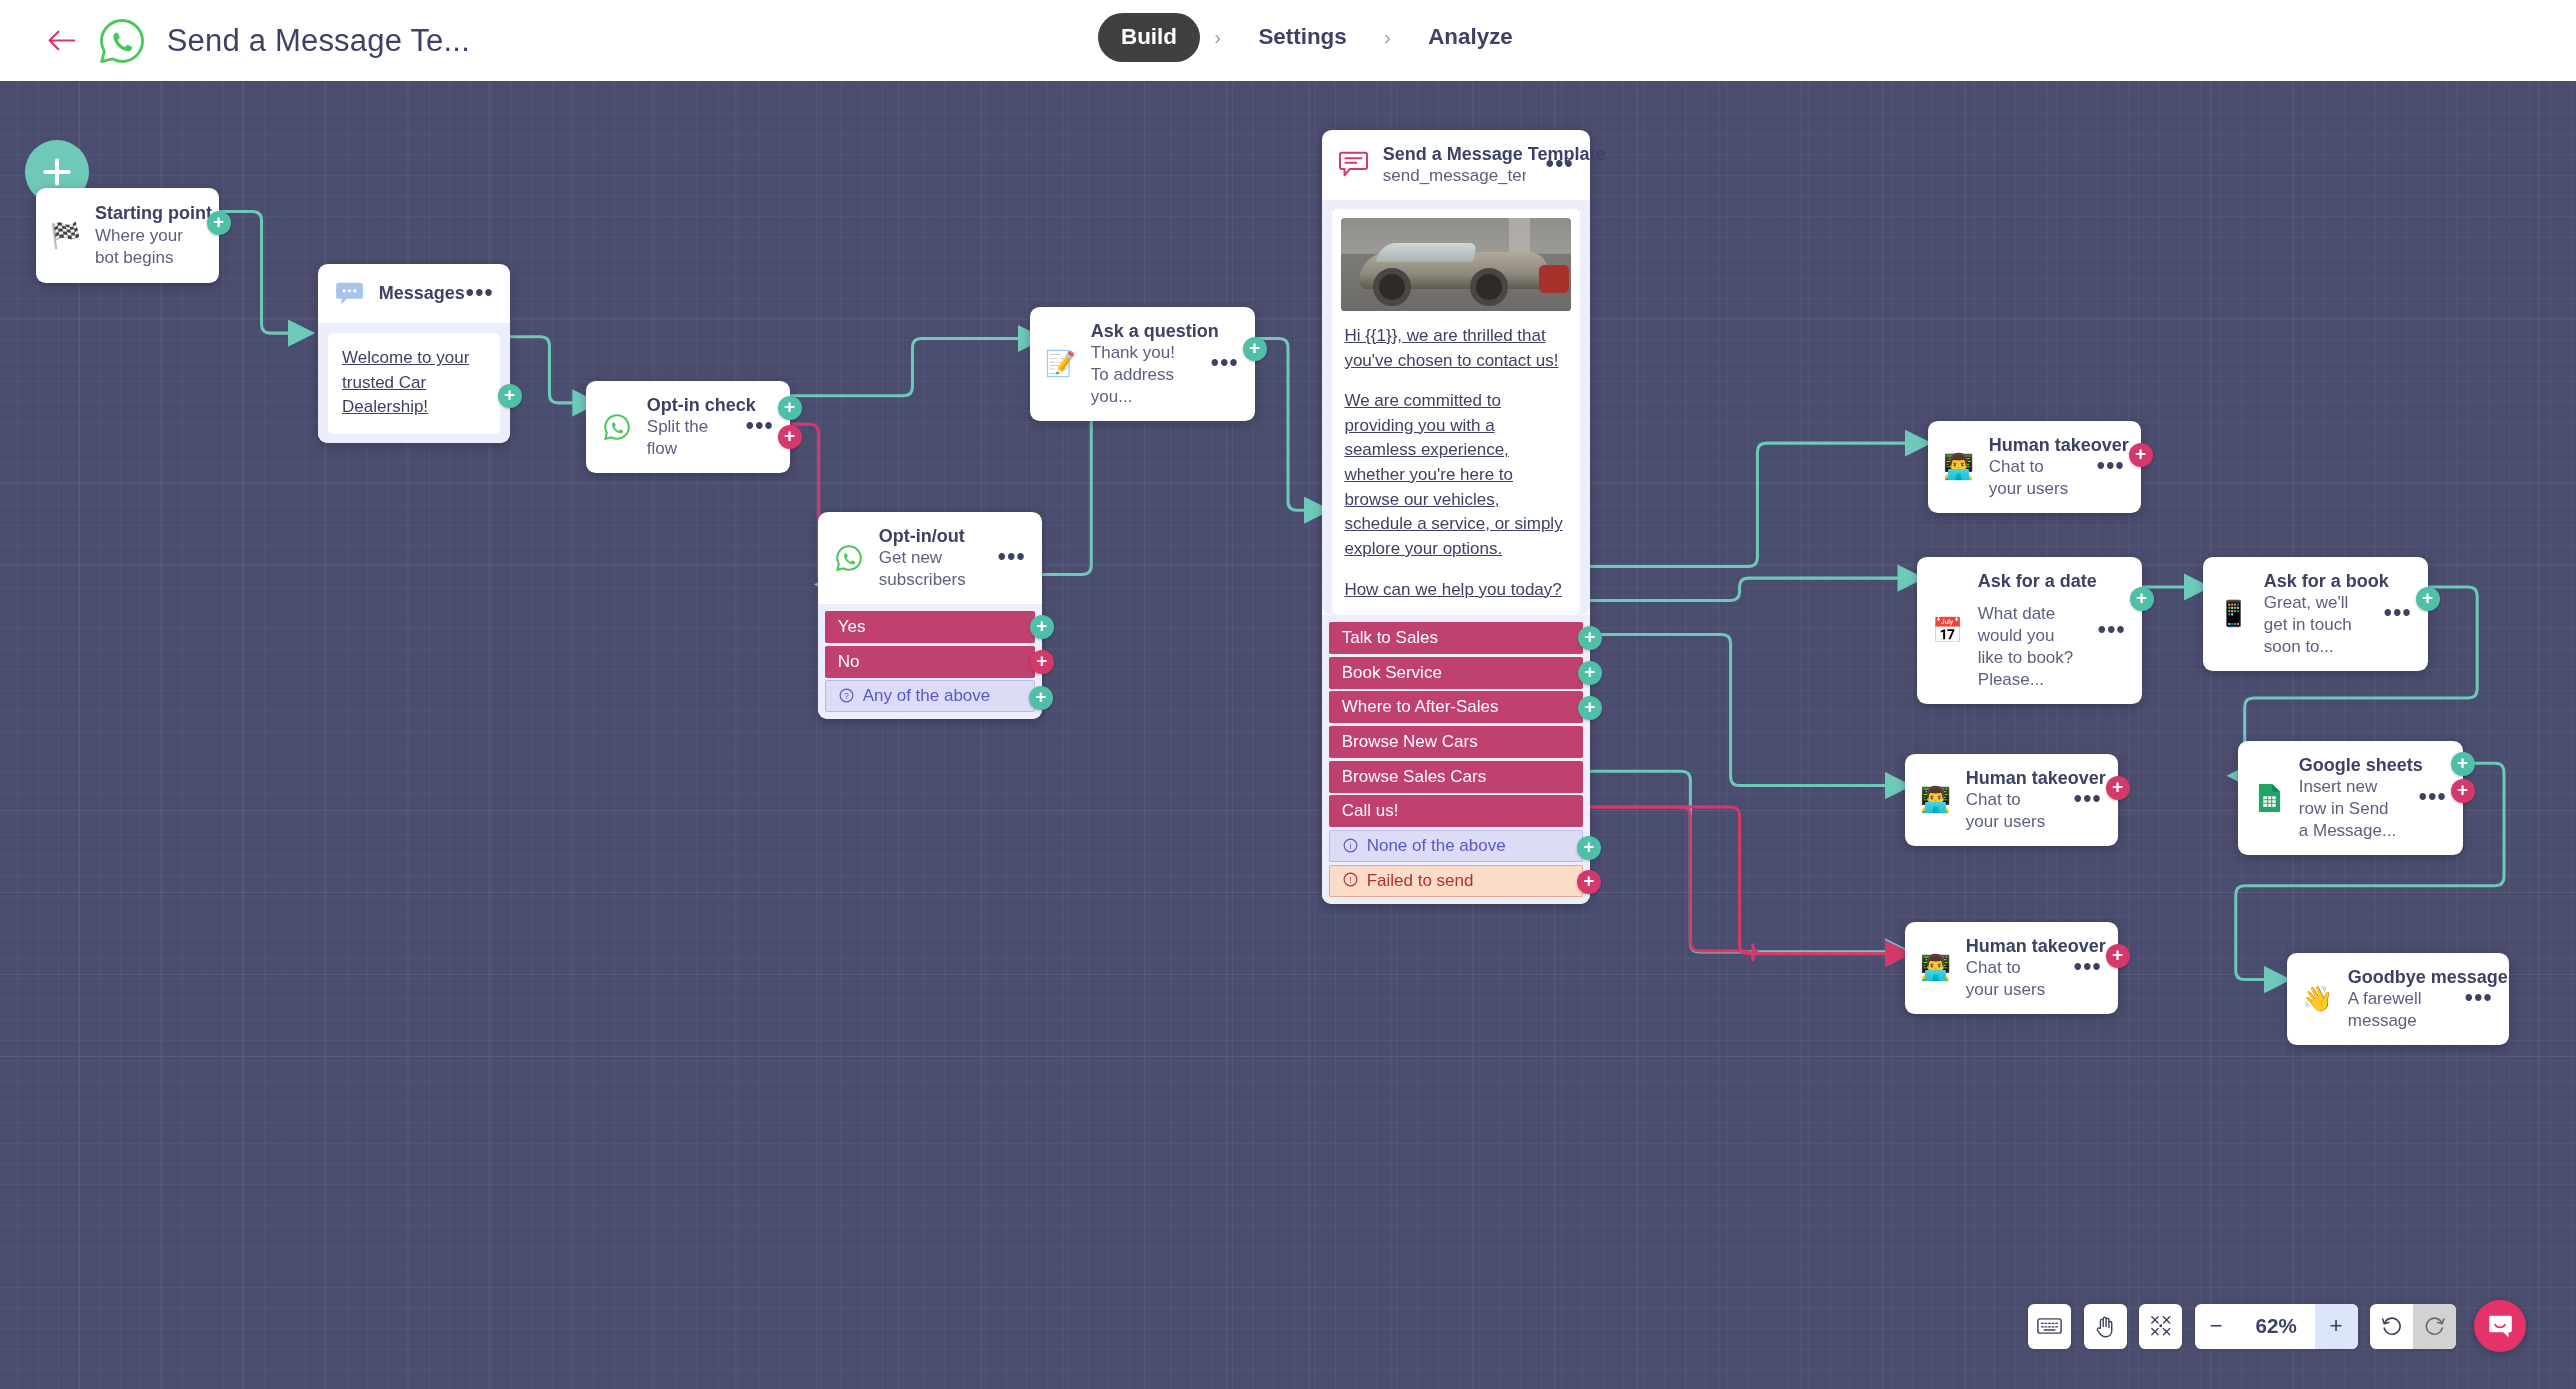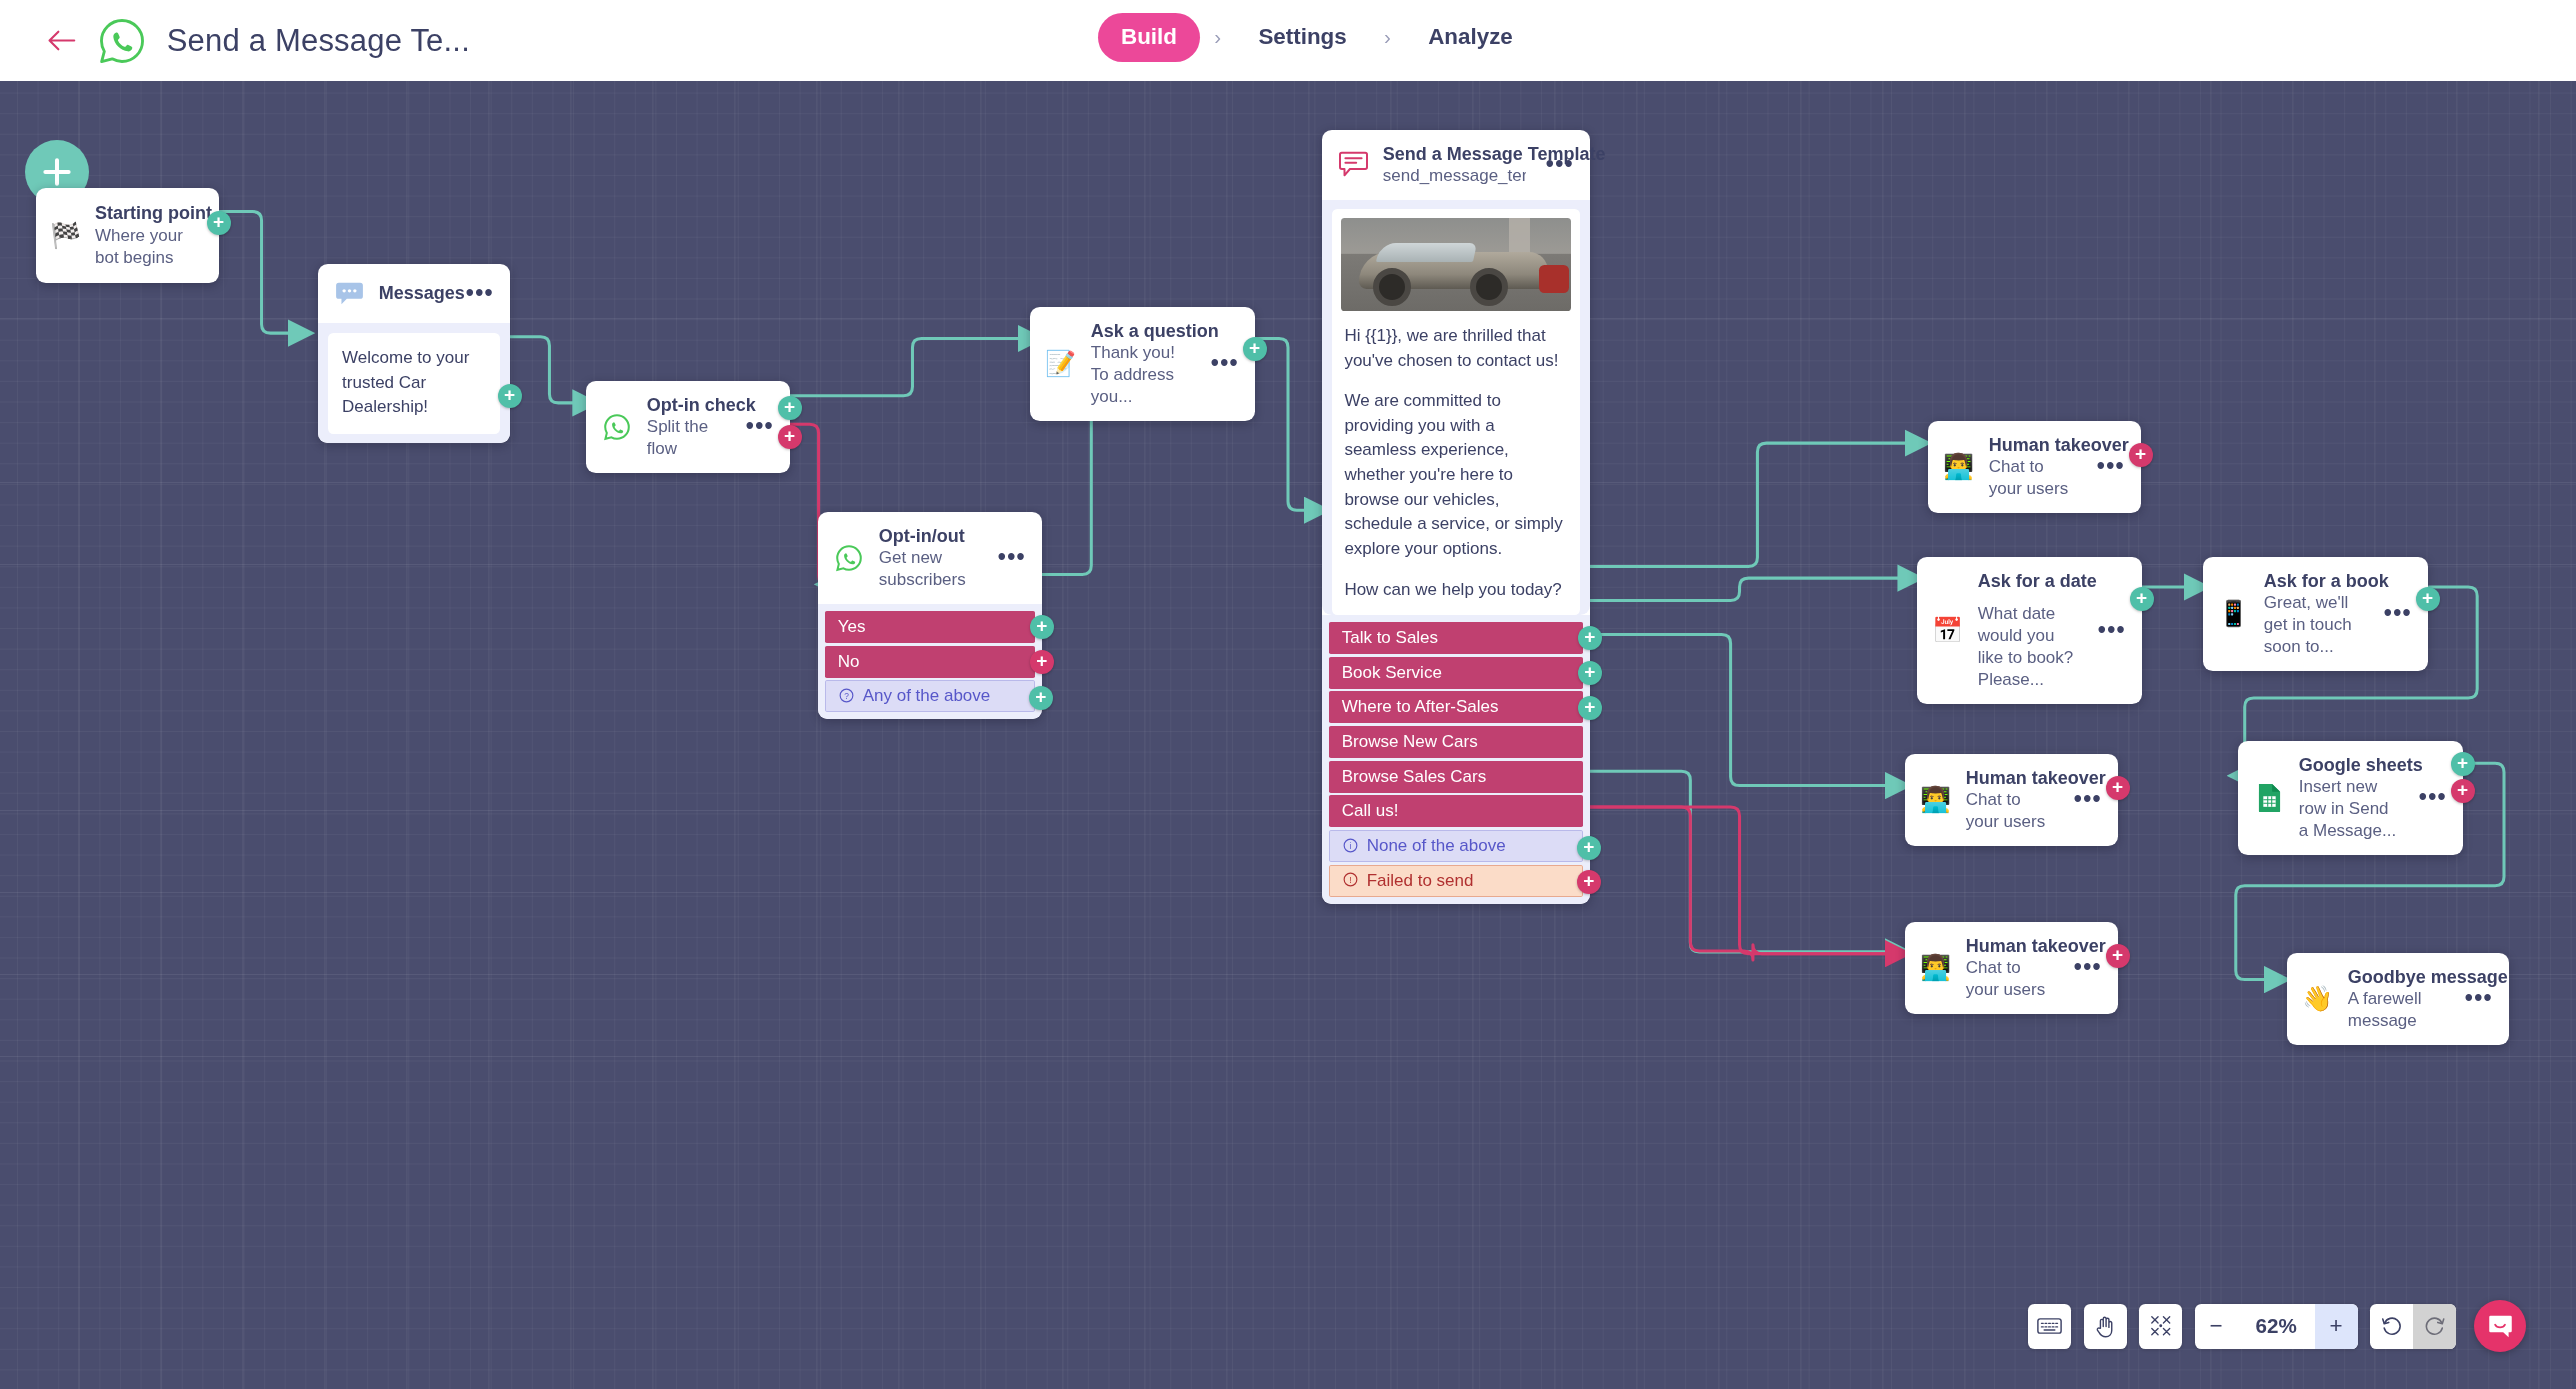--- a/index.html
+++ b/index.html
@@ -31,21 +31,21 @@
   }
   #nav-center {
     position: absolute; left: 1098px; top: 12.5px;
     display: flex; align-items: center; gap: 0;
   }
   .nav-tab {
     font-size: 22.4px; color: #3c4165; font-weight: 700;
     padding: 11.6px 23px; border-radius: 27px; cursor: pointer;
     white-space: nowrap;
   }
-  .nav-tab.active { background: #ec4899; color: #ffffff; }
+  .nav-tab.active { background: #404040; color: #ffffff; }
   .nav-sep { color: #9a9db8; font-size: 20.6px; padding: 0 14.3px; }
 
   #topbar-right {
     position: absolute; right: 36px; top: 0; height: 81px;
     display: flex; align-items: center; gap: 16px;
   }
   #status-check {
     width: 30px; height: 30px; border-radius: 50%;
     background: #5f9b35; display: flex; align-items: center; justify-content: center;
   }
@@ -133,21 +133,21 @@
   .port.green { background: #4fbfa8; }
   .port.pink  { background: #d5396c; }
   .port i { display:block; transform: translateY(-0.9px); font-style: normal; }
 
   
   .node-body {
     background: #eceefb; padding: 9.8px; border-radius: 0 0 9.8px 9.8px;
   }
   .msg-bubble {
     background: #fff; border-radius: 5.4px; padding: 13.4px 14.3px;
-    font-size: 17px; color: #3c4165; line-height: 1.45;
+    font-size: 17px; color: #3c4165; line-height: 1.45; text-decoration: underline;
   }
 
   
   .opt {
     height: 32px; display: flex; align-items: center;
     padding: 0 12.5px; color: #fff; font-size: 17px;
     background: #c04070; margin-bottom: 2.7px; position: relative;
     border-radius: 1.8px; cursor: pointer;
   }
   .opt.info {

